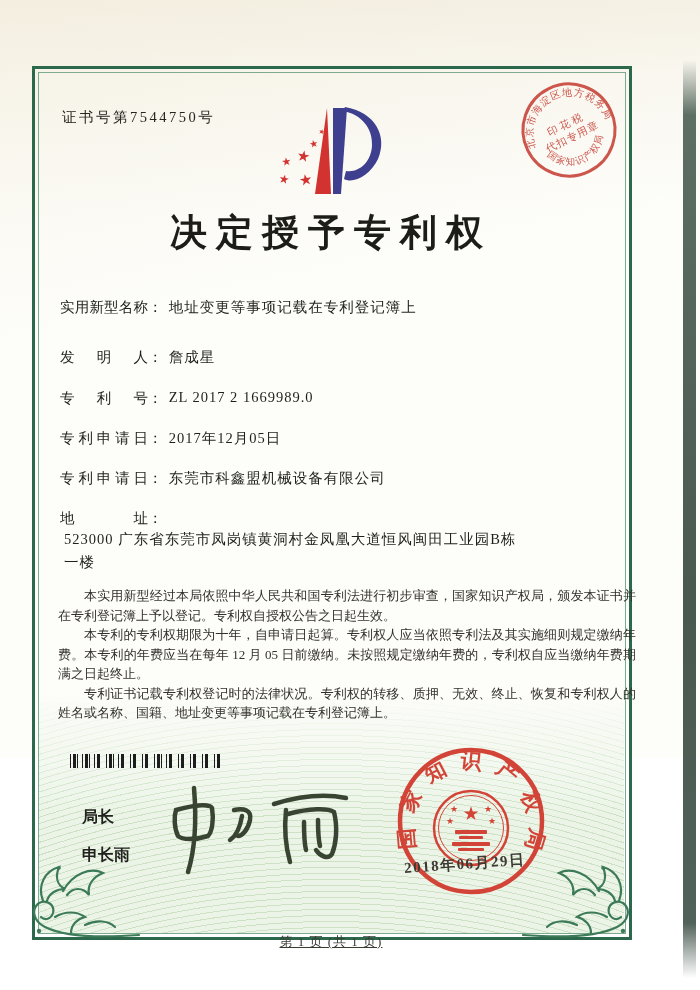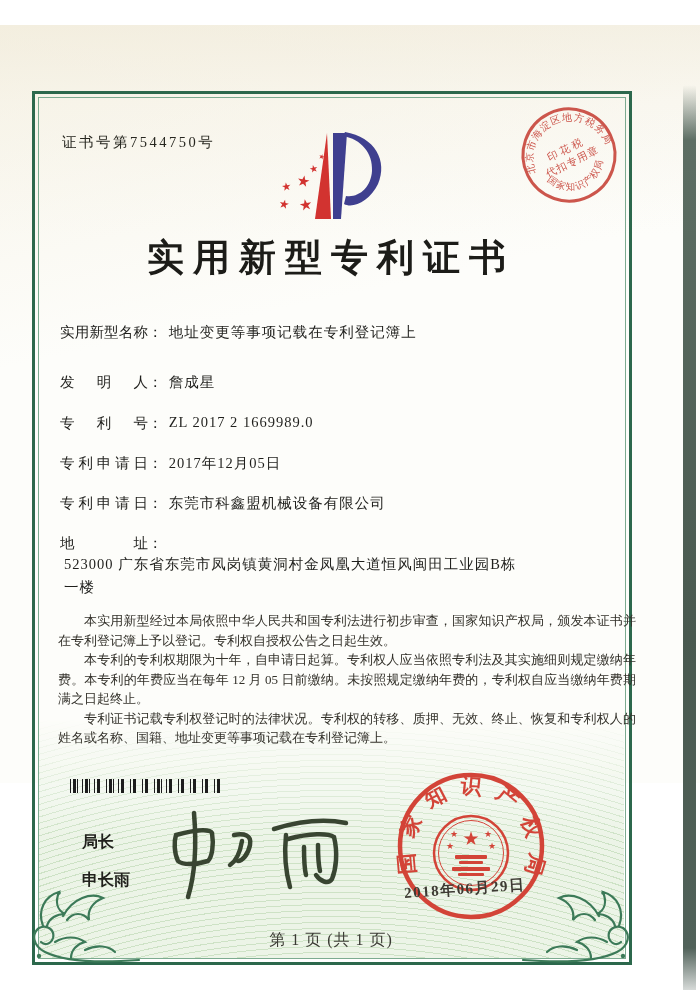--- a/index.html
+++ b/index.html
@@ -1,19 +1,19 @@
 <!DOCTYPE html>
 <html><head>
 <meta charset="utf-8">
 <style>
   html,body{margin:0;padding:0;}
   body{width:700px;height:990px;overflow:hidden;background:#ffffff;
        font-family:"Liberation Serif","DejaVu Serif",serif;}
   .paper{position:relative;width:700px;height:758px;
-         background:linear-gradient(180deg,#f6f3ea 0%,#fbfaf5 10%,#fdfdfa 28%,#fdfdfa 100%);margin-top:25px;}
+         background:linear-gradient(180deg,#f6f3ea 0%,#fbfaf5 10%,#fdfdfa 28%,#fdfdfa 100%);}
   .tint{position:absolute;inset:0;pointer-events:none;
         background:linear-gradient(168deg,rgba(240,233,212,.5) 0%,rgba(255,255,255,0) 38%);}
   .page-edge{position:absolute;right:4px;top:60px;width:13px;height:918px;
         background:linear-gradient(180deg,rgba(86,100,92,0) 0%,#62repeat 0,#5d6e63 6%,#49594f 60%,#51625a 94%,rgba(86,100,92,0) 100%);
         background:linear-gradient(180deg,rgba(86,100,92,0) 0%,#5d6e63 6%,#49594f 60%,#51625a 94%,rgba(86,100,92,0) 100%);
         border-radius:2px;}
   
   .frame{position:absolute;left:32px;top:66px;width:594px;height:868px;
          border:3px solid #2c684c;}
   .frame-inner{position:absolute;inset:3px;border:1px solid #7cab90;}
@@ -41,22 +41,22 @@
   .body-text p{margin:0;text-indent:2em;}
   .barcode{position:absolute;left:70px;top:754px;width:152px;height:14px;
            background:repeating-linear-gradient(90deg,#1d1d1d 0 1.5px,rgba(0,0,0,0) 1.5px 3px,
            #1d1d1d 3px 6px,rgba(0,0,0,0) 6px 7.5px,#1d1d1d 7.5px 8.5px,rgba(0,0,0,0) 8.5px 12px);}
   .officer{position:absolute;left:82px;top:798px;font-family:"Liberation Sans","DejaVu Sans",sans-serif;
            font-size:16px;font-weight:700;color:#21211d;line-height:38px;}
   .signature{position:absolute;left:158px;top:780px;width:210px;height:100px;}
   .seal{position:absolute;left:392px;top:742px;width:158px;height:158px;opacity:.95;}
   .seal-date{position:absolute;left:404px;top:853px;width:170px;font-size:15px;font-weight:600;
              letter-spacing:1.5px;color:#3d3a33;transform:rotate(-4deg);}
-  .footer{position:absolute;left:32px;top:905px;width:598px;text-align:center;
-          font-size:16px;letter-spacing:1px;color:#3a3a33;}
+  .footer{position:absolute;left:32px;top:933px;width:598px;text-align:center;
+          font-size:13px;letter-spacing:1px;color:#3a3a33;text-decoration:underline;}
   .flourish{position:absolute;width:112px;height:86px;}
   .flourish.left{left:29px;top:855px;}
   .flourish.right{left:521px;top:855px;transform:scaleX(-1);}
 </style>
 </head>
 <body>
 
 <div class="paper">
 
   <div class="waves"></div>
@@ -89,21 +89,21 @@
     <text font-size="10" fill="#c94a40" letter-spacing="1">
       <textPath href="#taxTop" startOffset="2%">北京市海淀区地方税务局</textPath>
     </text>
     <text font-size="9.5" fill="#c94a40" letter-spacing="1">
       <textPath href="#taxBot" startOffset="4%">国家知识产权局</textPath>
     </text>
     <text x="52" y="49" font-size="10.5" fill="#c94a40" text-anchor="middle" letter-spacing="3">印花税</text>
     <text x="52" y="63" font-size="10.5" fill="#c94a40" text-anchor="middle" letter-spacing="1">代扣专用章</text>
   </svg>
 
-  <div class="title">实用新型专利证书</div>
+  <div class="title">决定授予专利权</div>
 
   <div class="row" style="top:298px">
     <span class="flabel">实用新型名称</span><span class="fcolon">：</span>
     <span class="fvalue">地址变更等事项记载在专利登记簿上</span>
   </div>
   <div class="row" style="top:348px">
     <span class="flabel">发明人</span><span class="fcolon">：</span>
     <span class="fvalue">詹成星</span>
   </div>
   <div class="row" style="top:389px">

